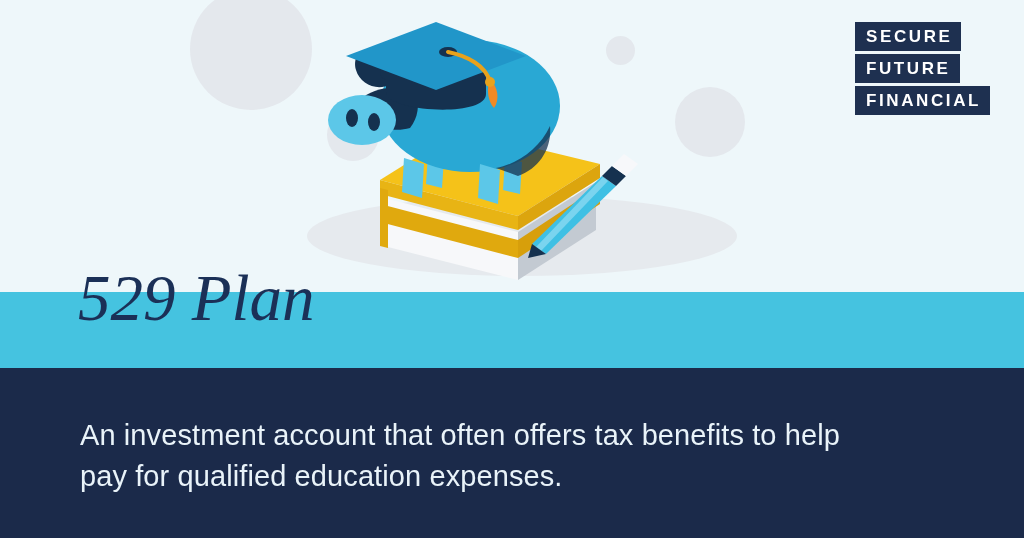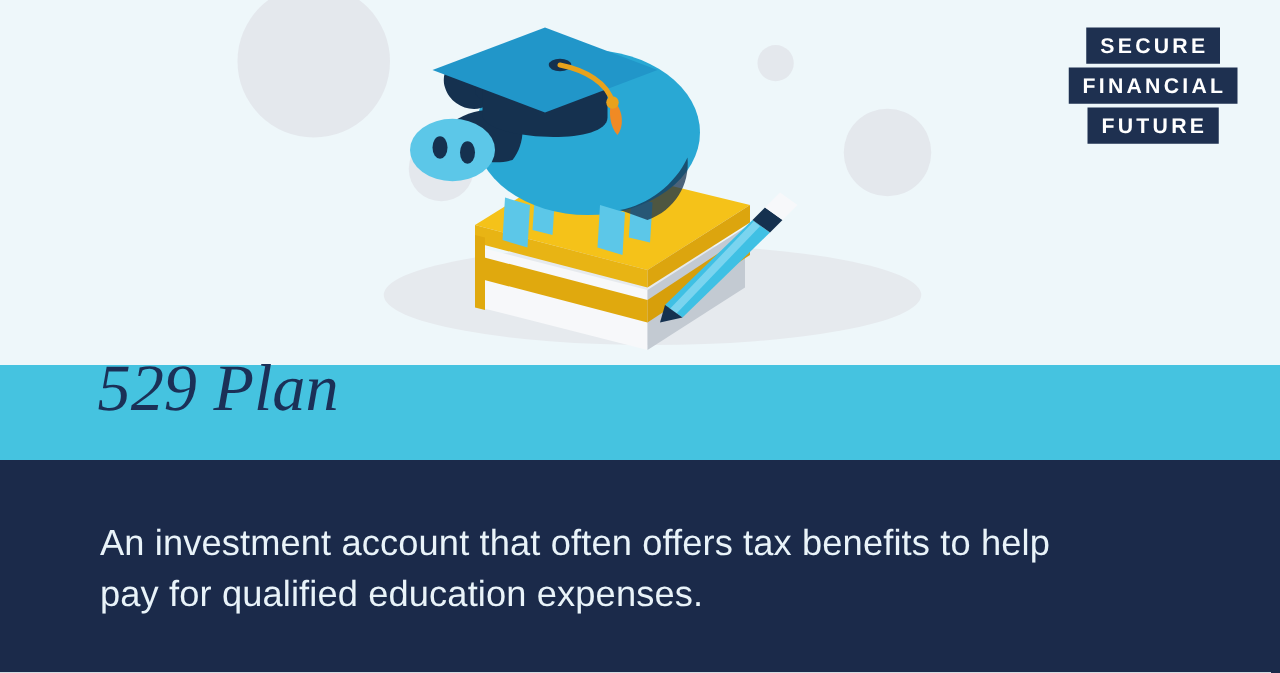--- a/index.html
+++ b/index.html
@@ -48,43 +48,43 @@
     width:460px; height:285px;
   }
   .illustration svg { display:block; width:460px; height:285px; }
 
   
   .logo {
     position:absolute;
     right:34px; top:22px;
     display:flex;
     flex-direction:column;
-    align-items:center;
+    align-items:flex-start;
     gap:3px;
   }
   .logo-line {
     background:#1e3050;
     color:#ffffff;
     font-family:"Liberation Sans", sans-serif;
     font-weight:bold;
     font-size:17px;
     letter-spacing:2.6px;
     line-height:1;
     padding:6px 9px 6px 11px;
     white-space:nowrap;
   }
 
   
   .title {
     position:absolute;
     left:78px;
-    top:284px;
+    top:264px;
     font-family:"Liberation Serif", serif;
     font-style:italic;
-    font-size:53px;
+    font-size:65px;
     line-height:1.05;
     color:#1b3057;
     white-space:nowrap;
     z-index:5;
   }
 
   
   .body-copy {
     position:absolute;
     left:80px;
@@ -178,21 +178,21 @@
 
         <polygon points="312,158 326,168 338,156 324,146" fill="#f7f8fa"></polygon>
 
         <polygon points="232,236 246,246 228,250" fill="#15314f"></polygon>
       </g>
     </svg>
   </div>
 
   <div class="logo">
     <div class="logo-line">SECURE</div>
+    <div class="logo-line">FUTURE</div>
     <div class="logo-line">FINANCIAL</div>
-    <div class="logo-line">FUTURE</div>
   </div>
 
   <div class="title">529 Plan</div>
 
   <div class="body-copy">An investment account that often offers tax benefits to help pay for qualified education expenses.</div>
 
 </div>
 
 </body></html>

